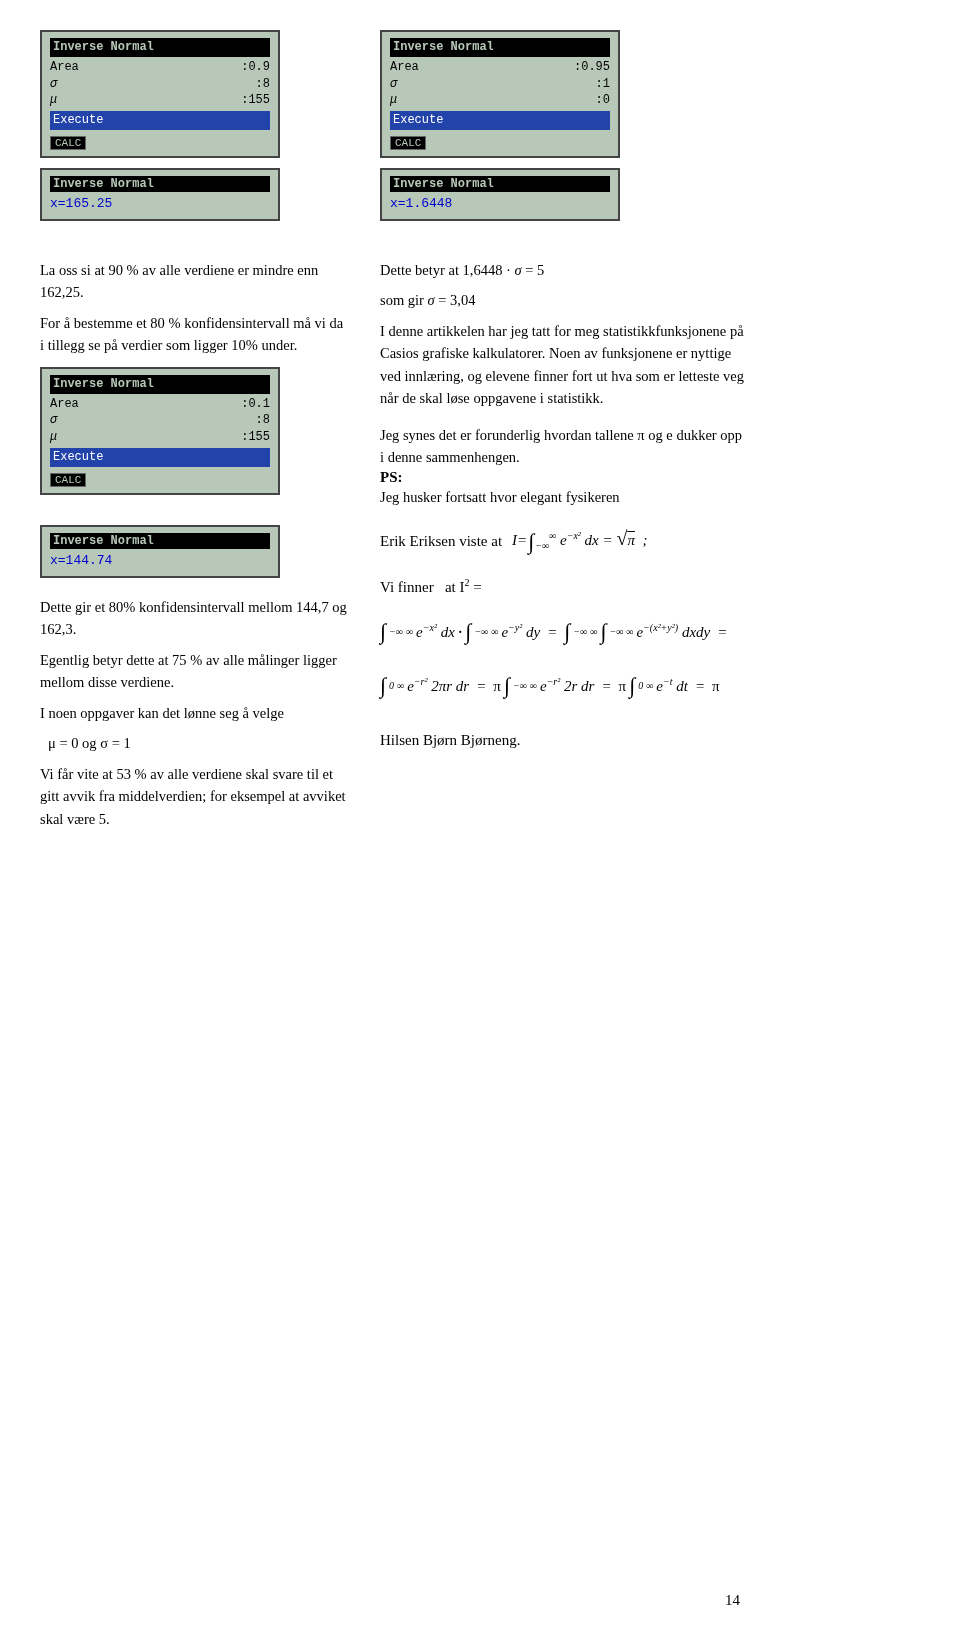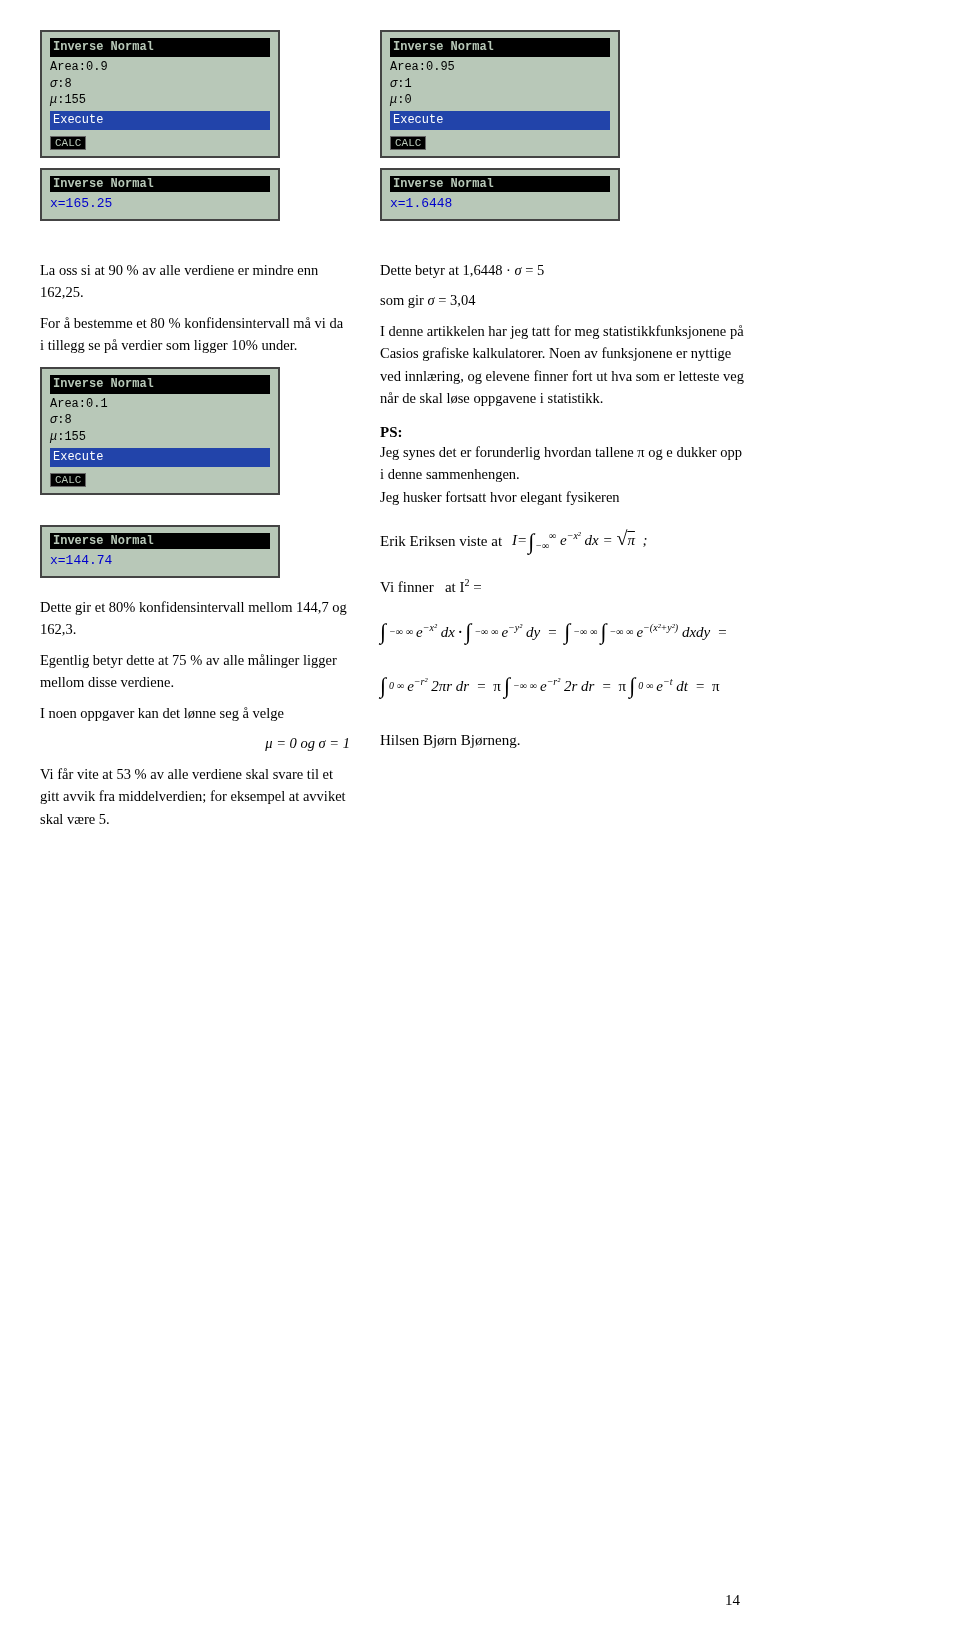--- a/index.html
+++ b/index.html
@@ -41,21 +41,21 @@
       padding: 6px 8px;
       font-family: "Courier New", monospace;
       font-size: 12px;
       color: #000;
       margin-bottom: 10px;
       width: 240px;
     }
 
     .calc-screen .screen-row {
       display: flex;
-      justify-content: flex-start;
+      justify-content: space-between;
       line-height: 1.4;
     }
 
     .calc-screen .screen-row.title {
       background: #000;
       color: #b8c8b8;
       padding: 1px 3px;
       margin-bottom: 2px;
       justify-content: flex-start;
       font-weight: bold;
@@ -250,43 +250,43 @@
 
       <div class="calc-result">
         <div class="result-title">Inverse Normal</div>
         <div class="result-value">x=144.74</div>
       </div>
 
       <div class="text-block">
         <p>Dette gir et 80% konfidensintervall mellom 144,7 og 162,3.</p>
         <p>Egentlig betyr dette at 75 % av alle målinger ligger mellom disse verdiene.</p>
         <p>I noen oppgaver kan det lønne seg å velge</p>
-        <p style="font-style:italic; margin-left:8px;text-align:right;">
+        <p style="margin-left:8px;">
           <span>μ = 0  og  σ = 1</span>
         </p>
         <p>Vi får vite at 53 % av alle verdiene skal svare til et gitt avvik fra middelverdien; for eksempel at avviket skal være 5.</p>
       </div>
     </div>
 
     <div class="col-right">
       <div class="text-block">
         <p>
           Dette betyr at 1,6448 · <span style="font-style:italic;">σ</span> = 5
         </p>
         <p>
           som gir <span style="font-style:italic;">σ</span> = 3,04
         </p>
         <p>I denne artikkelen har jeg tatt for meg statistikkfunksjonene på Casios grafiske kalkulatorer. Noen av funksjonene er nyttige ved innlæring, og elevene finner fort ut hva som er letteste veg når de skal løse oppgavene i statistikk.</p>
       </div>
 
       <div class="ps-section">
+        <p style="font-size:14.5px; line-height:1.55;">Jeg synes det er forunderlig hvordan tallene π og e dukker opp i denne sammenhengen.</p>
         <p>
           <span class="ps-label">PS:</span>
         </p>
-        <p style="font-size:14.5px; line-height:1.55;">Jeg synes det er forunderlig hvordan tallene π og e dukker opp i denne sammenhengen.</p>
         <p style="font-size:14.5px; line-height:1.55;">Jeg husker fortsatt hvor elegant fysikeren</p>
       </div>
 
       <div class="integral-block">
         <div class="integral-row">
           <span style="font-style:normal; margin-right:6px;">Erik Eriksen viste at</span>
           <span style="font-style:italic; font-size:15px;">
             I=<span style="font-size:22px; vertical-align:middle; margin:0 1px;">∫</span><sub style="font-size:10px;">−∞</sub><sup style="font-size:10px;">∞</sup>
             e<sup>−x²</sup> dx = <span style="font-size:20px;">√</span><span style="text-decoration:overline; font-style:italic;">π</span> &nbsp;;
           </span>

